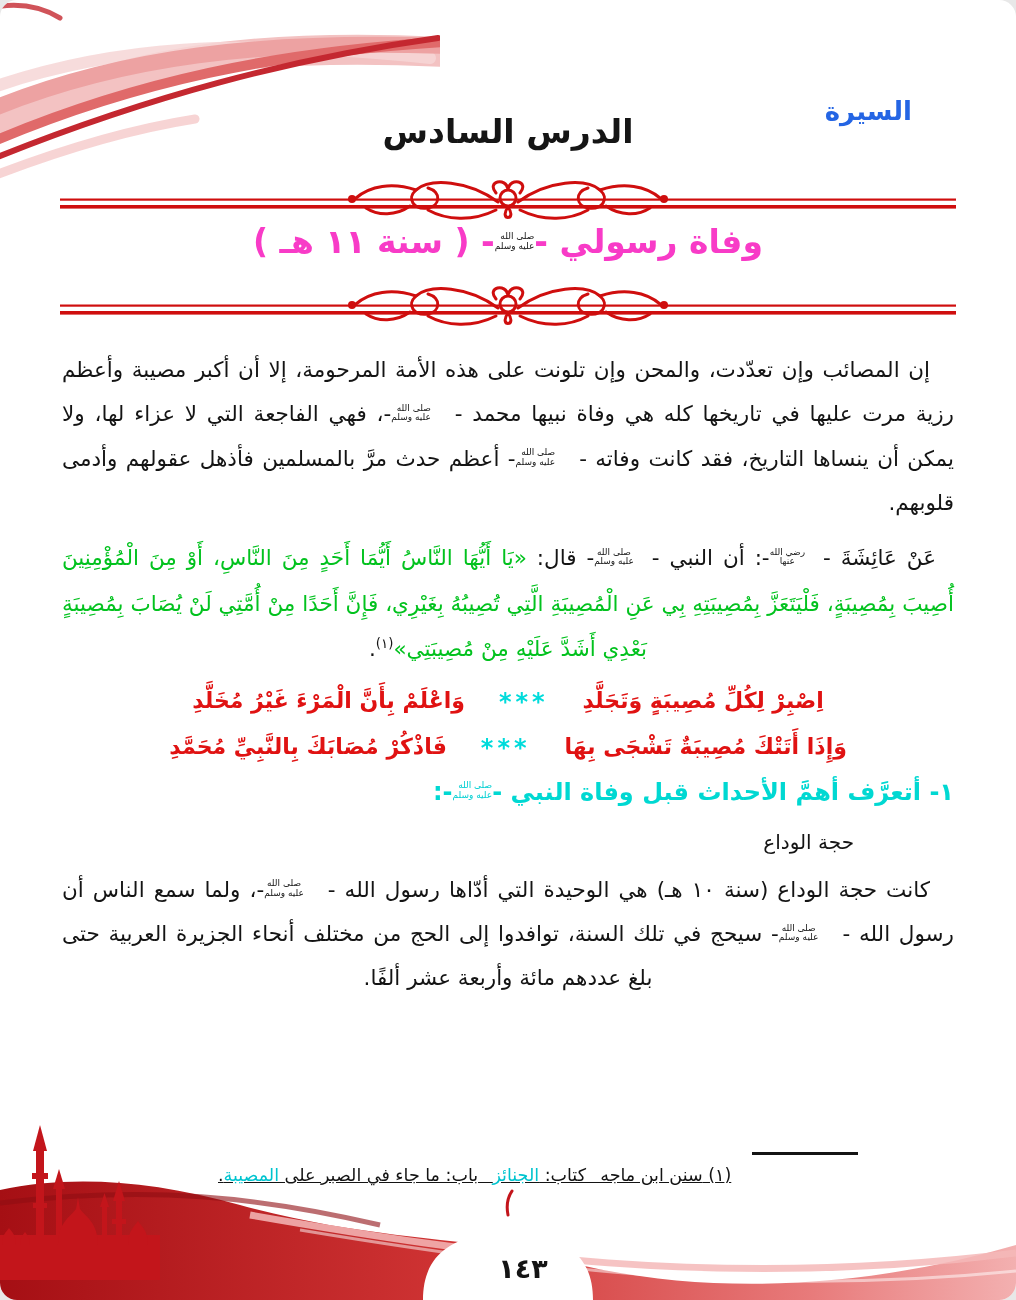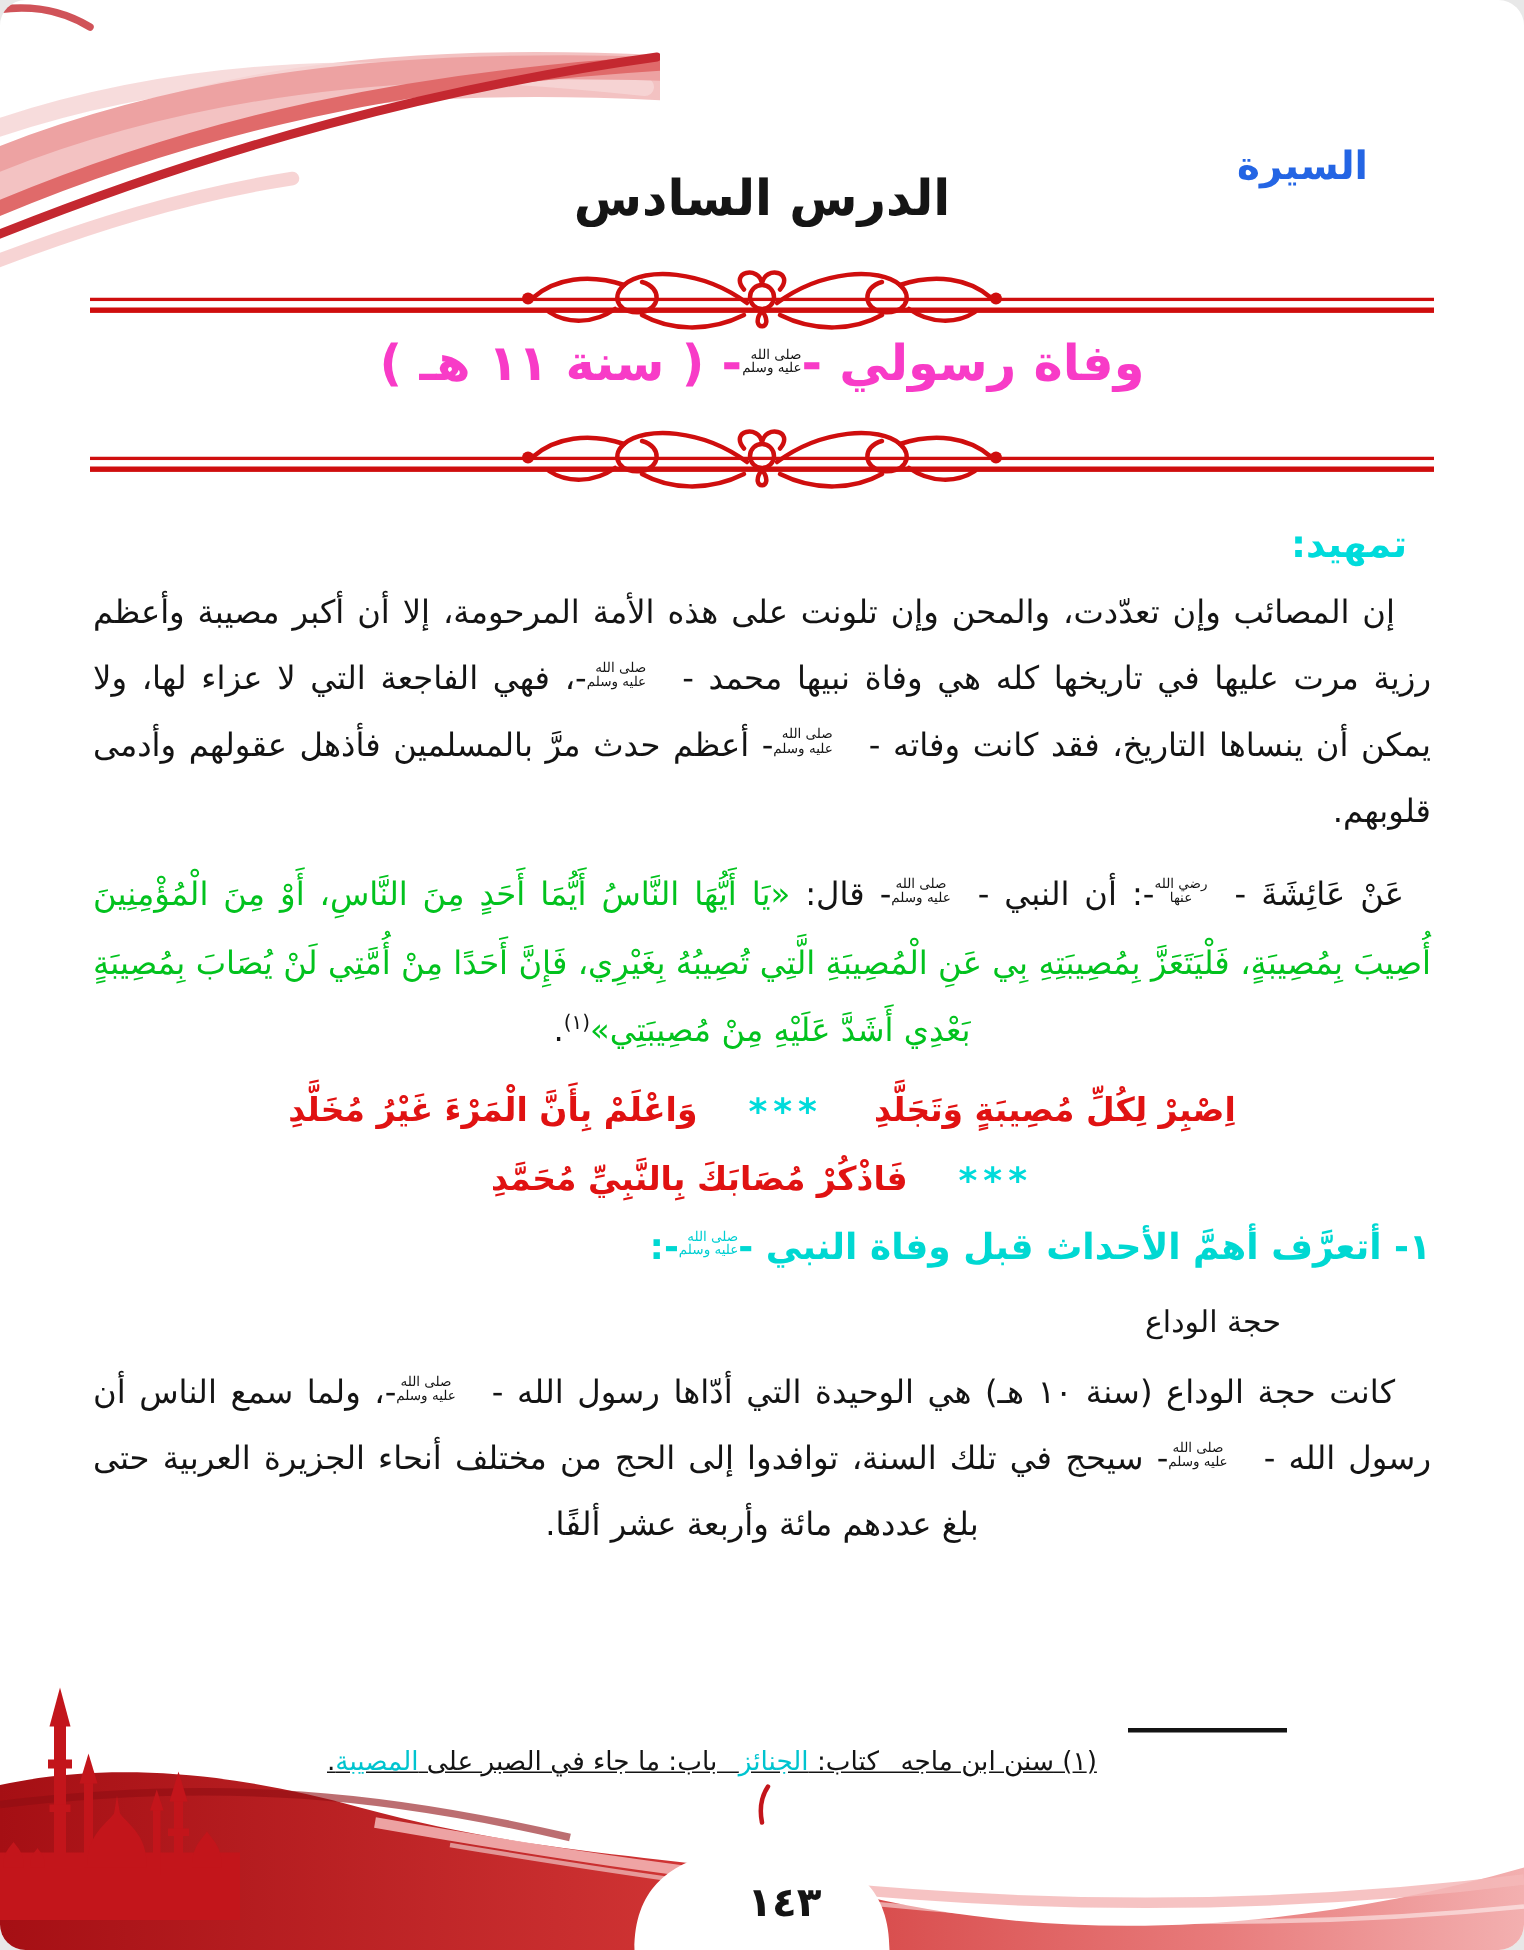--- a/index.html
+++ b/index.html
@@ -132,37 +132,37 @@
   <div class="main-title">
     <span>وفاة رسولي -</span><span class="honorific" style="color:#141414"><span class="h-line">صلى الله</span><span class="h-line">عليه وسلم</span></span><span>- ( سنة ١١ هـ )</span>
   </div>
 
   <svg class="divider divider-2" viewBox="0 0 1016 56">
     <use href="#orn-divider" transform="translate(0,4)"></use>
   </svg>
 
   <div class="body-col">
 
-    <div class="kicker">تمهيد:</div>
 
     <p class="para">
       <span>إن المصائب وإن تعدّدت، والمحن وإن تلونت على هذه الأمة المرحومة، إلا أن أكبر مصيبة وأعظم رزية مرت عليها في تاريخها كله هي وفاة نبيها محمد -</span><span class="honorific"><span class="h-line">صلى الله</span><span class="h-line">عليه وسلم</span></span><span>-، فهي الفاجعة التي لا عزاء لها، ولا يمكن أن ينساها التاريخ، فقد كانت وفاته -</span><span class="honorific"><span class="h-line">صلى الله</span><span class="h-line">عليه وسلم</span></span><span>- أعظم حدث مرَّ بالمسلمين فأذهل عقولهم وأدمى قلوبهم.</span>
     </p>
 
     <p class="hadith">
       <span>عَنْ عَائِشَةَ -</span><span class="honorific"><span class="h-line">رضي الله</span><span class="h-line">عنها</span></span><span>-: أن النبي -</span><span class="honorific"><span class="h-line">صلى الله</span><span class="h-line">عليه وسلم</span></span><span>- قال: </span><span class="quote">«يَا أَيُّهَا النَّاسُ أَيُّمَا أَحَدٍ مِنَ النَّاسِ، أَوْ مِنَ الْمُؤْمِنِينَ أُصِيبَ بِمُصِيبَةٍ، فَلْيَتَعَزَّ بِمُصِيبَتِهِ بِي عَنِ الْمُصِيبَةِ الَّتِي تُصِيبُهُ بِغَيْرِي، فَإِنَّ أَحَدًا مِنْ أُمَّتِي لَنْ يُصَابَ بِمُصِيبَةٍ بَعْدِي أَشَدَّ عَلَيْهِ مِنْ مُصِيبَتِي»</span><sup class="fn-ref">(١)</sup><span>.</span>
     </p>
 
     <div class="poem">
       <div class="verse-row">
         <span class="hemistich">اِصْبِرْ لِكُلِّ مُصِيبَةٍ وَتَجَلَّدِ</span>
         <span class="stars">***</span>
         <span class="hemistich">وَاعْلَمْ بِأَنَّ الْمَرْءَ غَيْرُ مُخَلَّدِ</span>
       </div>
       <div class="verse-row">
+        <span class="hemistich">وَإِذَا أَتَتْكَ مُصِيبَةٌ تَشْجَى بِهَا</span>
         <span class="stars">***</span>
         <span class="hemistich">فَاذْكُرْ مُصَابَكَ بِالنَّبِيِّ مُحَمَّدِ</span>
       </div>
     </div>
 
     <div class="section-heading">
       <span>١- أتعرَّف أهمَّ الأحداث قبل وفاة النبي -</span><span class="honorific cyan"><span class="h-line">صلى الله</span><span class="h-line">عليه وسلم</span></span><span>-:</span>
     </div>
 
     <div class="sub-heading">حجة الوداع</div>

